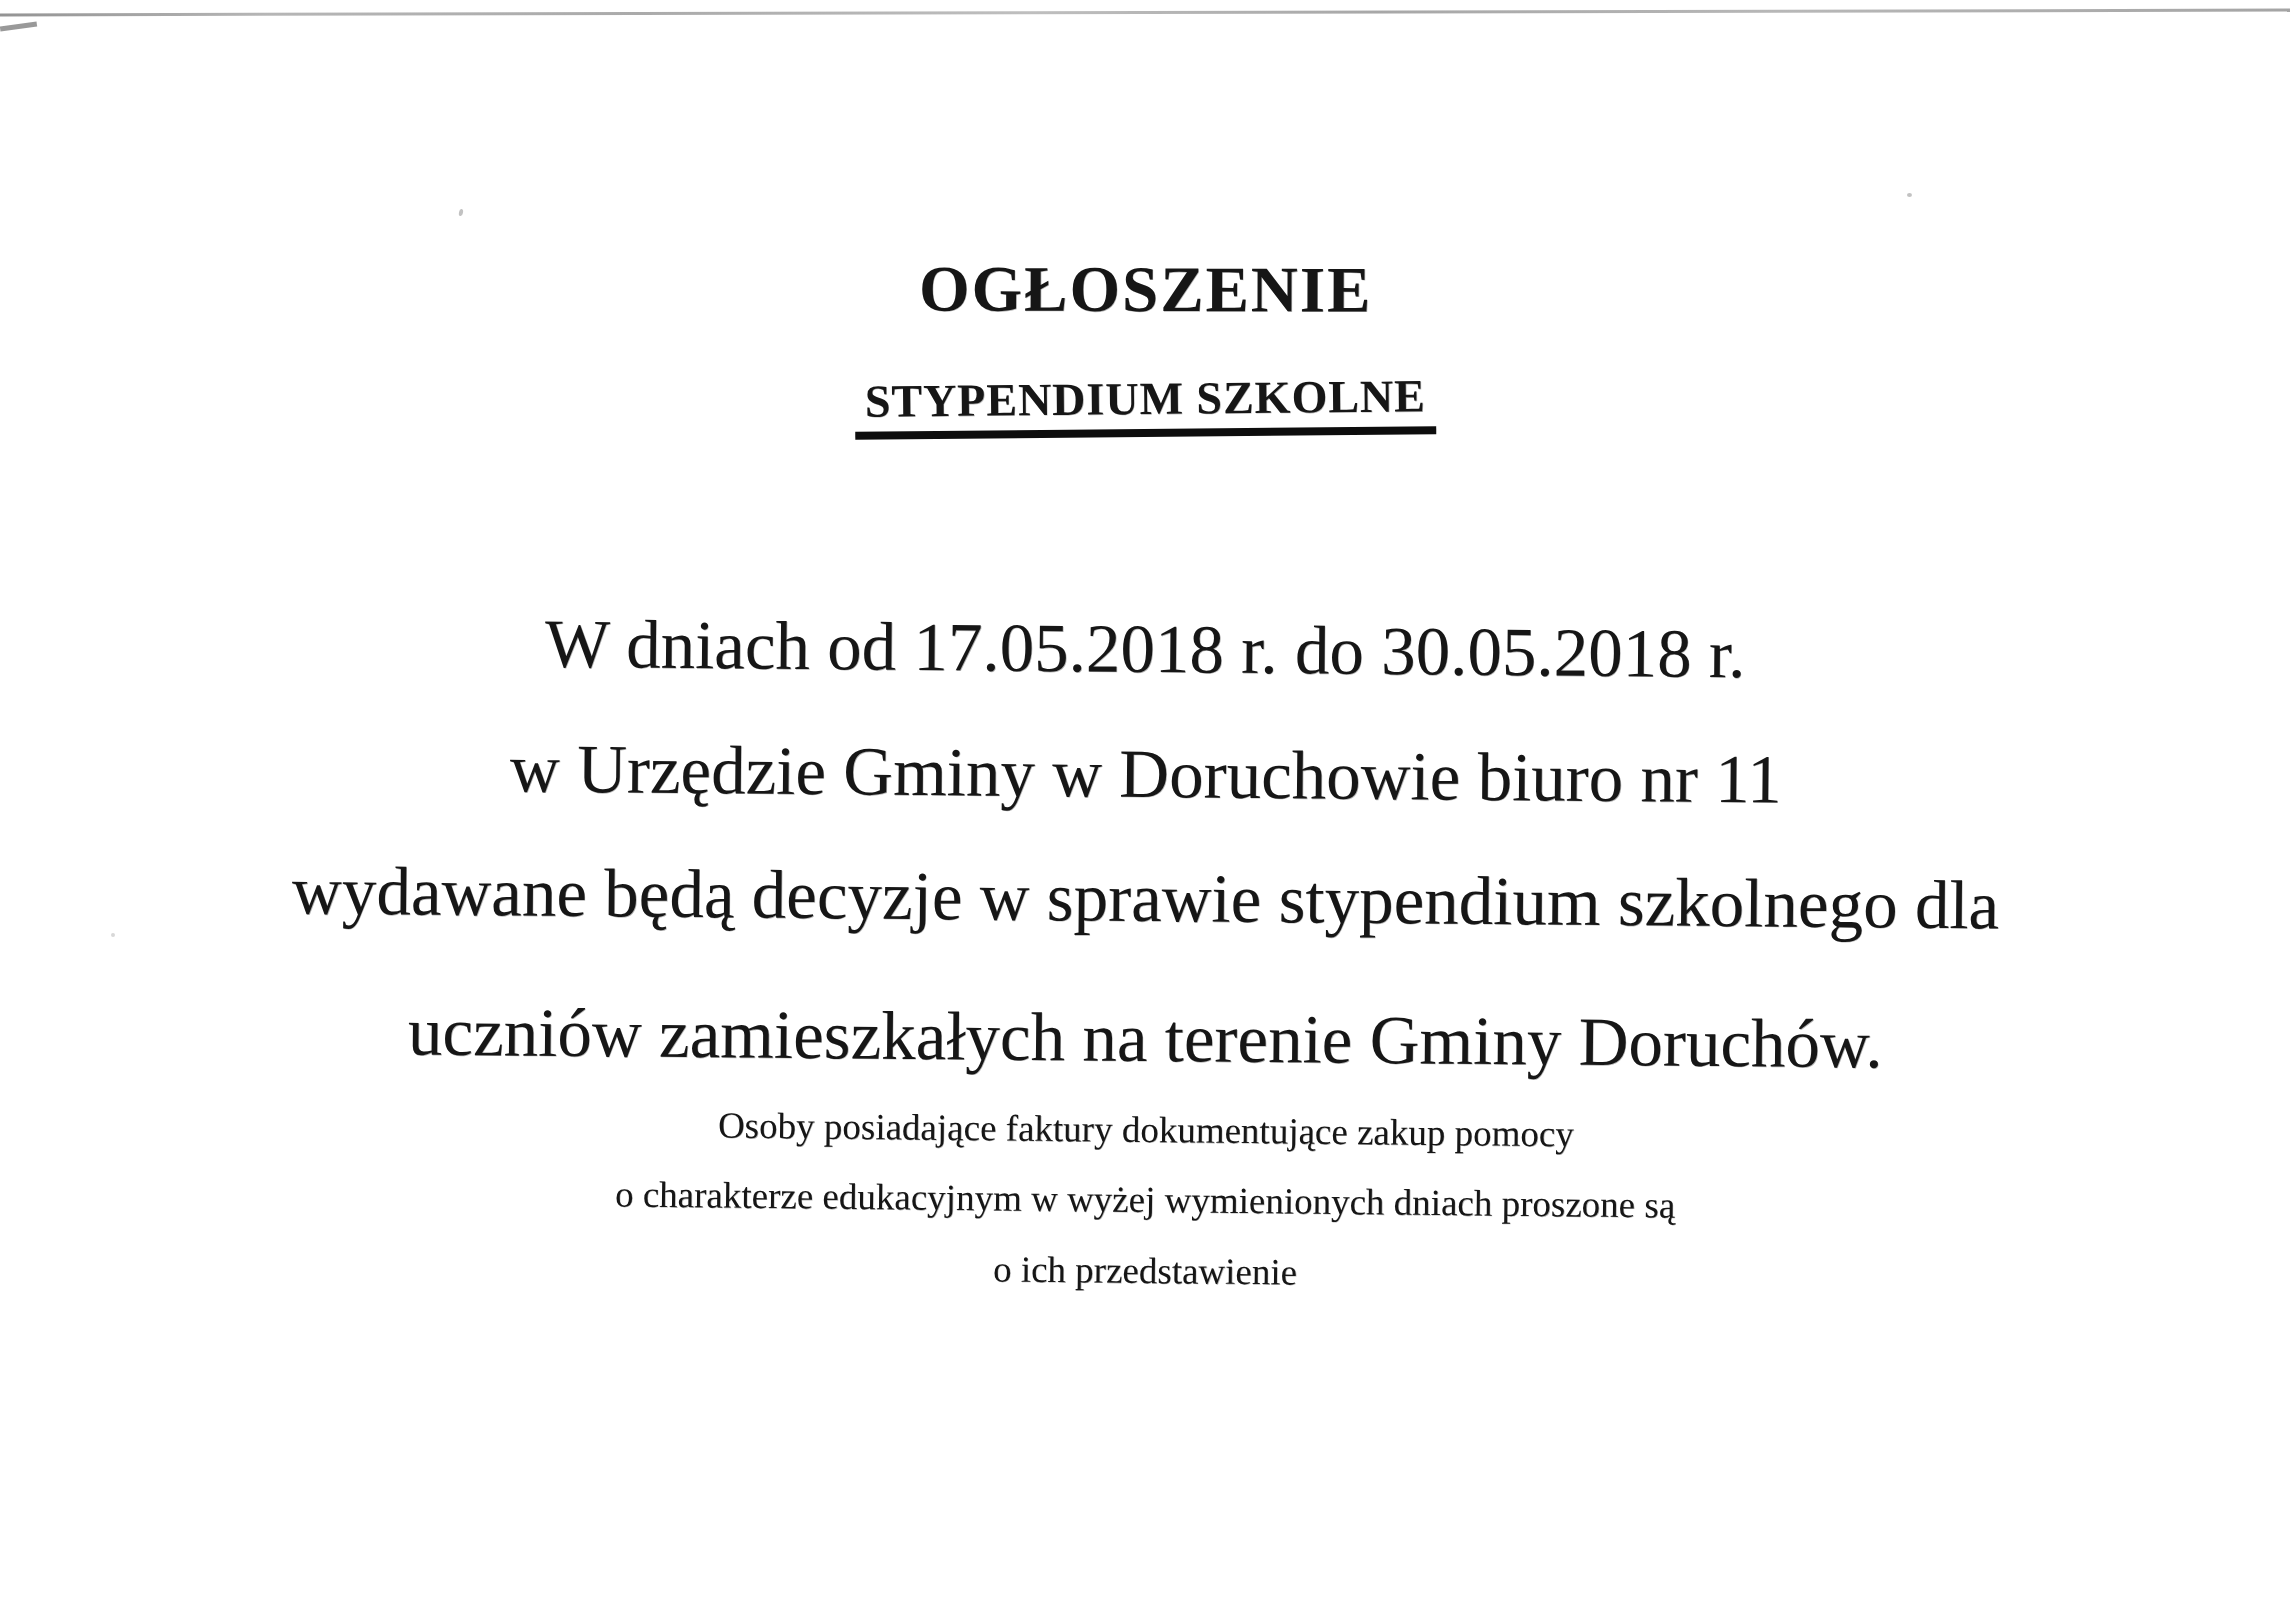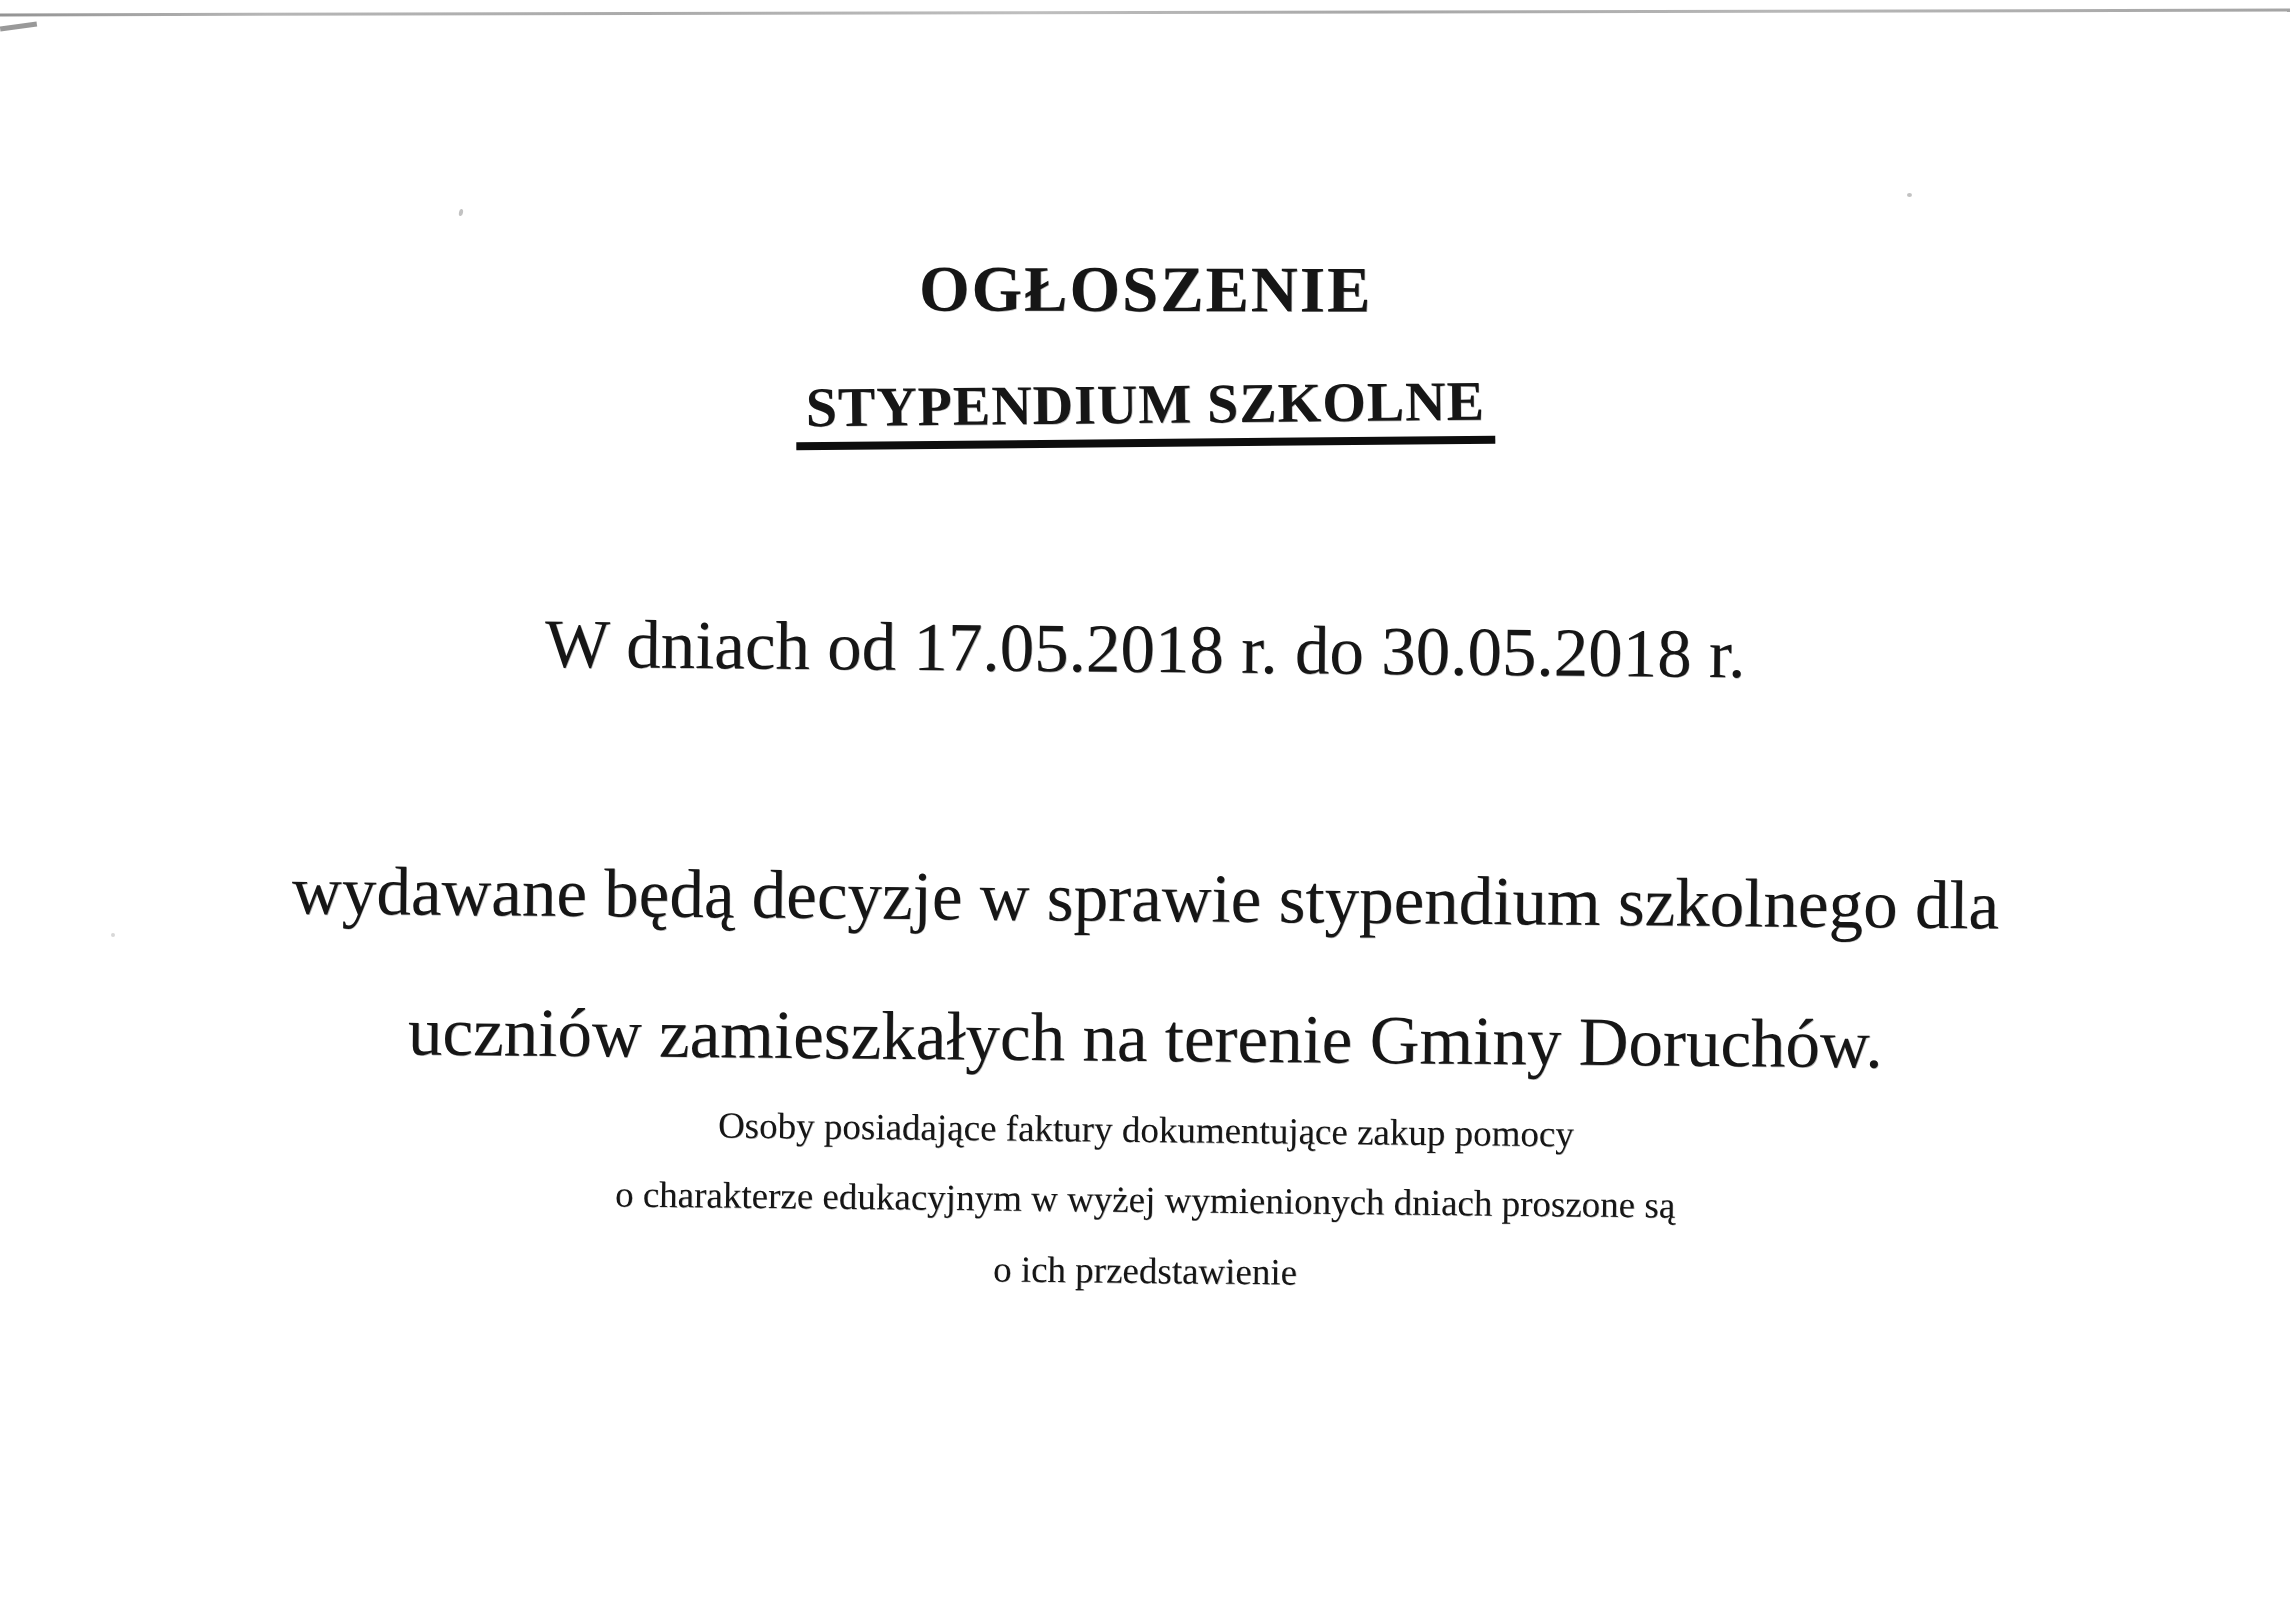--- a/index.html
+++ b/index.html
@@ -59,21 +59,21 @@
     line-height: 1;
   }
   .line > span {
     display: inline-block;
     text-shadow: 0.6px 0.6px 0 rgba(0,0,0,0.30);
   }
 
   .doc-title { top: 257px; font-size: 65px; font-weight: bold; letter-spacing: 2px; text-align: center; }
   .doc-title > span { transform: rotate(0.15deg); }
 
-  .doc-subtitle { top: 376px; font-size: 56px; font-weight: bold; letter-spacing: 1px; }
+  .doc-subtitle { top: 376px; font-size: 46px; font-weight: bold; letter-spacing: 1px; }
   .doc-subtitle > span {
     transform: rotate(-0.55deg);
     border-bottom: 8.8px solid #0d0d0d;
     padding: 0 9.8px 6.9px 9.8px;
   }
 
   .body-line { font-size: 69px; }
   .body-line > span { transform: rotate(0.5deg); }
   .body-l1 { top: 615px; }
   .body-l2 { top: 740px; }
@@ -101,20 +101,23 @@
     <span>OGŁOSZENIE</span>
   </div>
 
   <div class="line doc-subtitle">
     <span>STYPENDIUM SZKOLNE</span>
   </div>
 
   <div class="line body-line body-l1">
     <span>W dniach od 17.05.2018 r. do 30.05.2018 r.</span>
   </div>
+  <div class="line body-line body-l2">
+    <span>w Urzędzie Gminy w Doruchowie biuro nr 11</span>
+  </div>
   <div class="line body-line body-l3">
     <span>wydawane będą decyzje w sprawie stypendium szkolnego dla</span>
   </div>
   <div class="line body-line body-l4">
     <span>uczniów zamieszkałych na terenie Gminy Doruchów.</span>
   </div>
 
   <div class="line note-line note-l1">
     <span>Osoby posiadające faktury dokumentujące zakup pomocy</span>
   </div>

